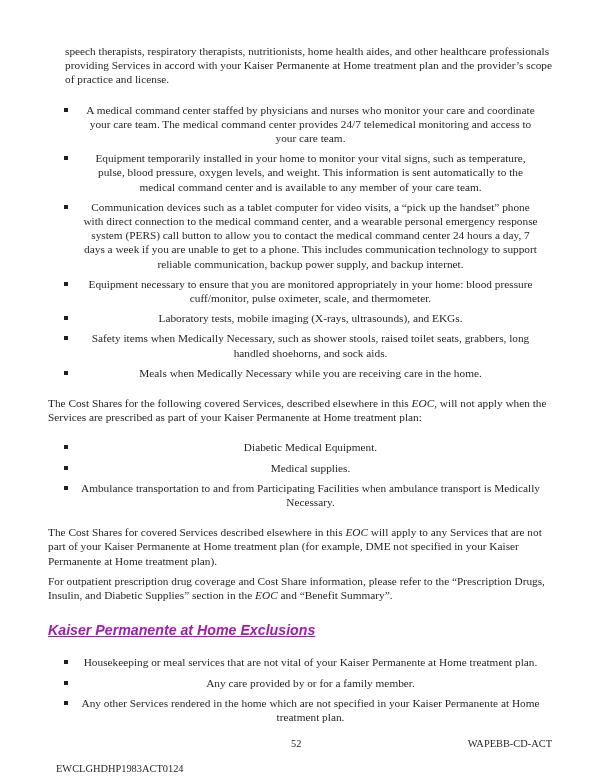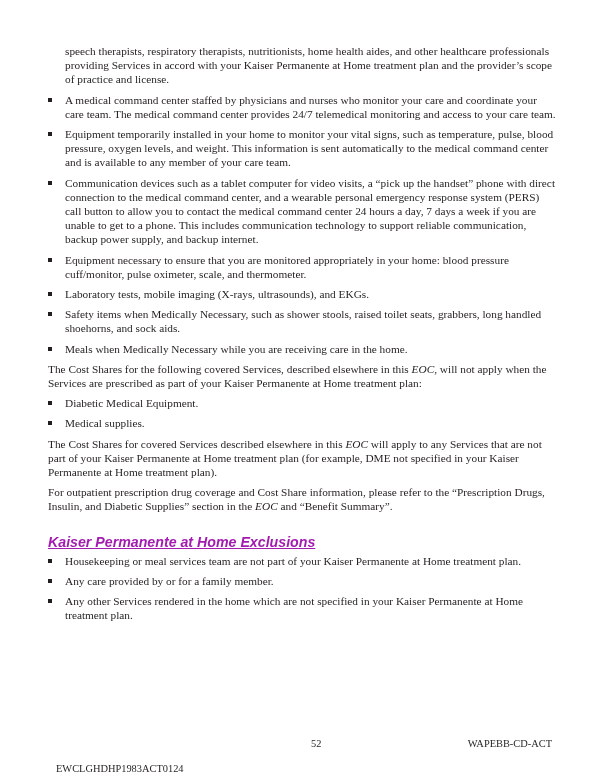--- a/index.html
+++ b/index.html
@@ -1,29 +1,29 @@
 <!DOCTYPE html>
 <html><head>
   <meta charset="utf-8">
   <style>
     html, body { margin: 0; padding: 0; background: #ffffff; }
     body { width: 600px; height: 776px; position: relative; overflow: hidden;
       font-family: "Liberation Serif", "DejaVu Serif", serif; color: #231f20; }
     .page { position: absolute; left: 48px; top: 44px; width: 508px; }
     p.para { margin: 0 0 6px 0; font-size: 11.3px; line-height: 14.2px; }
-    p.cont { margin: 0 0 6px 0; padding-left: 17px; font-size: 11.3px; line-height: 14.2px; }
-    ul.bullets { list-style: none; margin: 0; padding: 0; }
+    p.cont { margin: 0 0 16px 0; padding-left: 17px; font-size: 11.3px; line-height: 14.2px; }
+    ul.bullets { list-style: none; margin: 16px; padding: 0; text-align: center; }
     ul.bullets li { position: relative; padding-left: 17px; margin: 0 0 6px 0; font-size: 11.3px; line-height: 14.2px; }
     ul.bullets li .bullet { position: absolute; left: 0; top: 5px; width: 4px; height: 4px; background: #231f20; }
     h2.section { font-family: "Liberation Sans", "DejaVu Sans", sans-serif; font-style: italic; font-weight: bold;
       font-size: 14.2px; margin: 20px 0 3px 0; color: #a21caf; line-height: 17px; text-decoration: underline; }
     em { font-style: italic; }
     .footer { position: absolute; top: 738px; left: 48px; width: 504px; font-size: 10.4px; color: #231f20; }
     .footer .left { position: absolute; left: 8px; margin-top: 25px; }
-    .footer .center { position: absolute; left: 256px; padding-left: 7px; }
+    .footer .center { position: absolute; left: 236px; padding-left: 7px; }
     .footer .right { position: absolute; right: 0; }
   </style>
 </head>
 <body>
 
 <div class="page">
 
   <p class="cont">speech therapists, respiratory therapists, nutritionists, home health aides, and other healthcare professionals providing Services in accord with your Kaiser Permanente at Home treatment plan and the provider’s scope of practice and license.</p>
 
   <ul class="bullets">
@@ -34,30 +34,31 @@
     <li><span class="bullet"></span><span>Laboratory tests, mobile imaging (X-rays, ultrasounds), and EKGs.</span></li>
     <li><span class="bullet"></span><span>Safety items when Medically Necessary, such as shower stools, raised toilet seats, grabbers, long handled shoehorns, and sock aids.</span></li>
     <li><span class="bullet"></span><span>Meals when Medically Necessary while you are receiving care in the home.</span></li>
   </ul>
 
   <p class="para"><span>The Cost Shares for the following covered Services, described elsewhere in this </span><em>EOC</em><span>, will not apply when the Services are prescribed as part of your Kaiser Permanente at Home treatment plan:</span></p>
 
   <ul class="bullets">
     <li><span class="bullet"></span><span>Diabetic Medical Equipment.</span></li>
     <li><span class="bullet"></span><span>Medical supplies.</span></li>
+    <li><span class="bullet"></span><span>Ambulance transportation to and from Participating Facilities when ambulance transport is Medically Necessary.</span></li>
   </ul>
 
   <p class="para"><span>The Cost Shares for covered Services described elsewhere in this </span><em>EOC</em><span> will apply to any Services that are not part of your Kaiser Permanente at Home treatment plan (for example, DME not specified in your Kaiser Permanente at Home treatment plan).</span></p>
 
   <p class="para"><span>For outpatient prescription drug coverage and Cost Share information, please refer to the “Prescription Drugs, Insulin, and Diabetic Supplies” section in the </span><em>EOC</em><span> and “Benefit Summary”.</span></p>
 
   <h2 class="section">Kaiser Permanente at Home Exclusions</h2>
 
   <ul class="bullets">
-    <li><span class="bullet"></span><span>Housekeeping or meal services team are not part of your Kaiser Permanente at Home treatment plan.</span></li>
+    <li><span class="bullet"></span><span>Housekeeping or meal services that are not vital of your Kaiser Permanente at Home treatment plan.</span></li>
     <li><span class="bullet"></span><span>Any care provided by or for a family member.</span></li>
     <li><span class="bullet"></span><span>Any other Services rendered in the home which are not specified in your Kaiser Permanente at Home treatment plan.</span></li>
   </ul>
 </div>
 
 <div class="footer">
   <span class="left">EWCLGHDHP1983ACT0124</span>
   <span class="center">52</span>
   <span class="right">WAPEBB-CD-ACT</span>
 </div>

